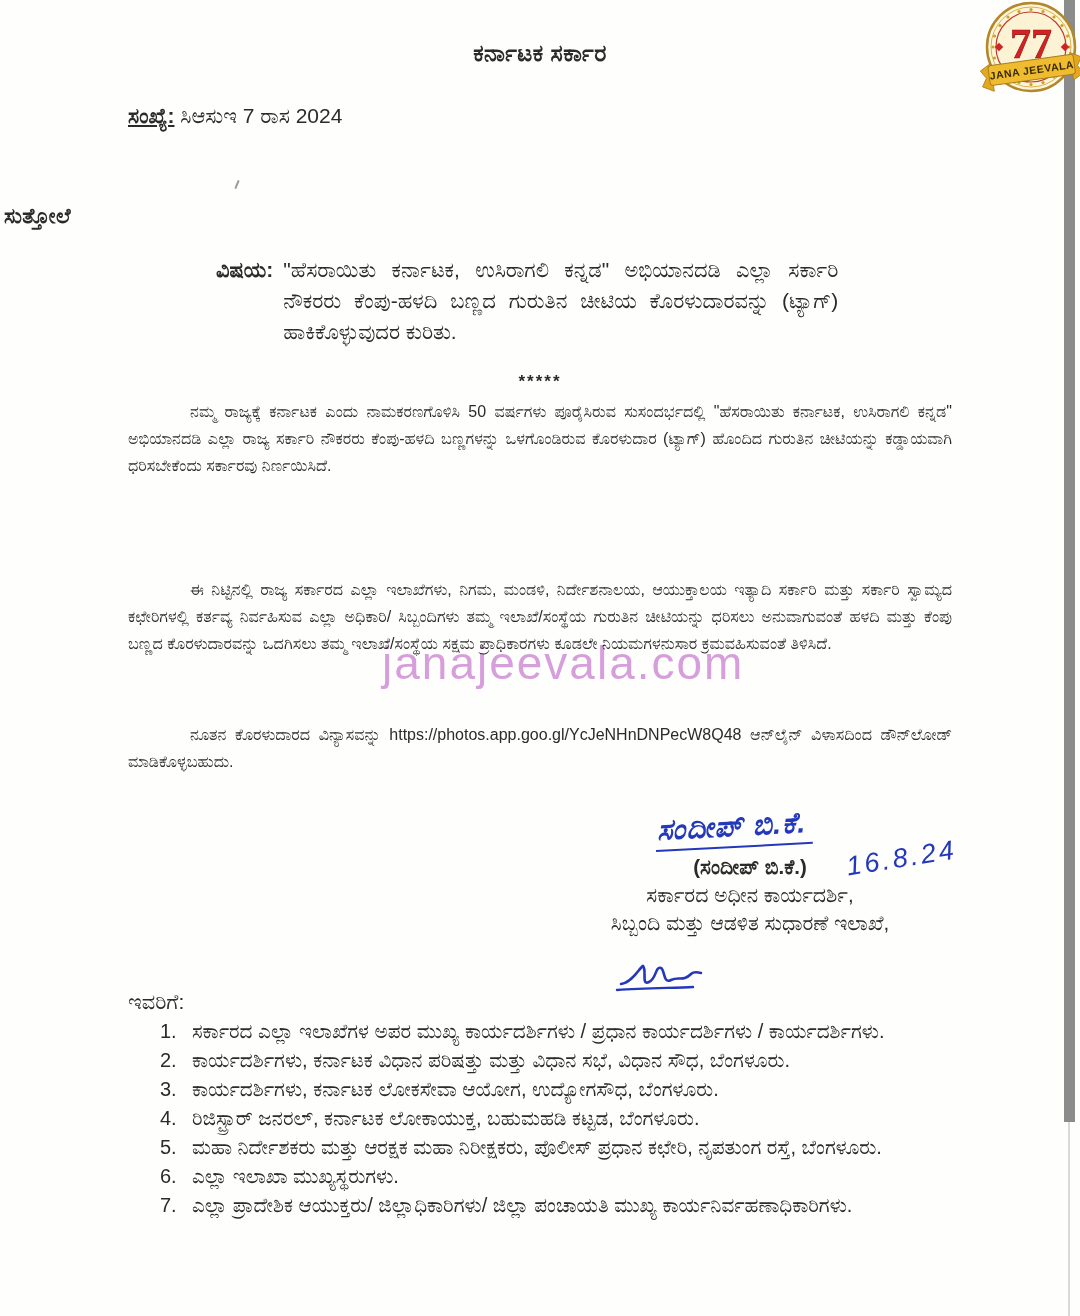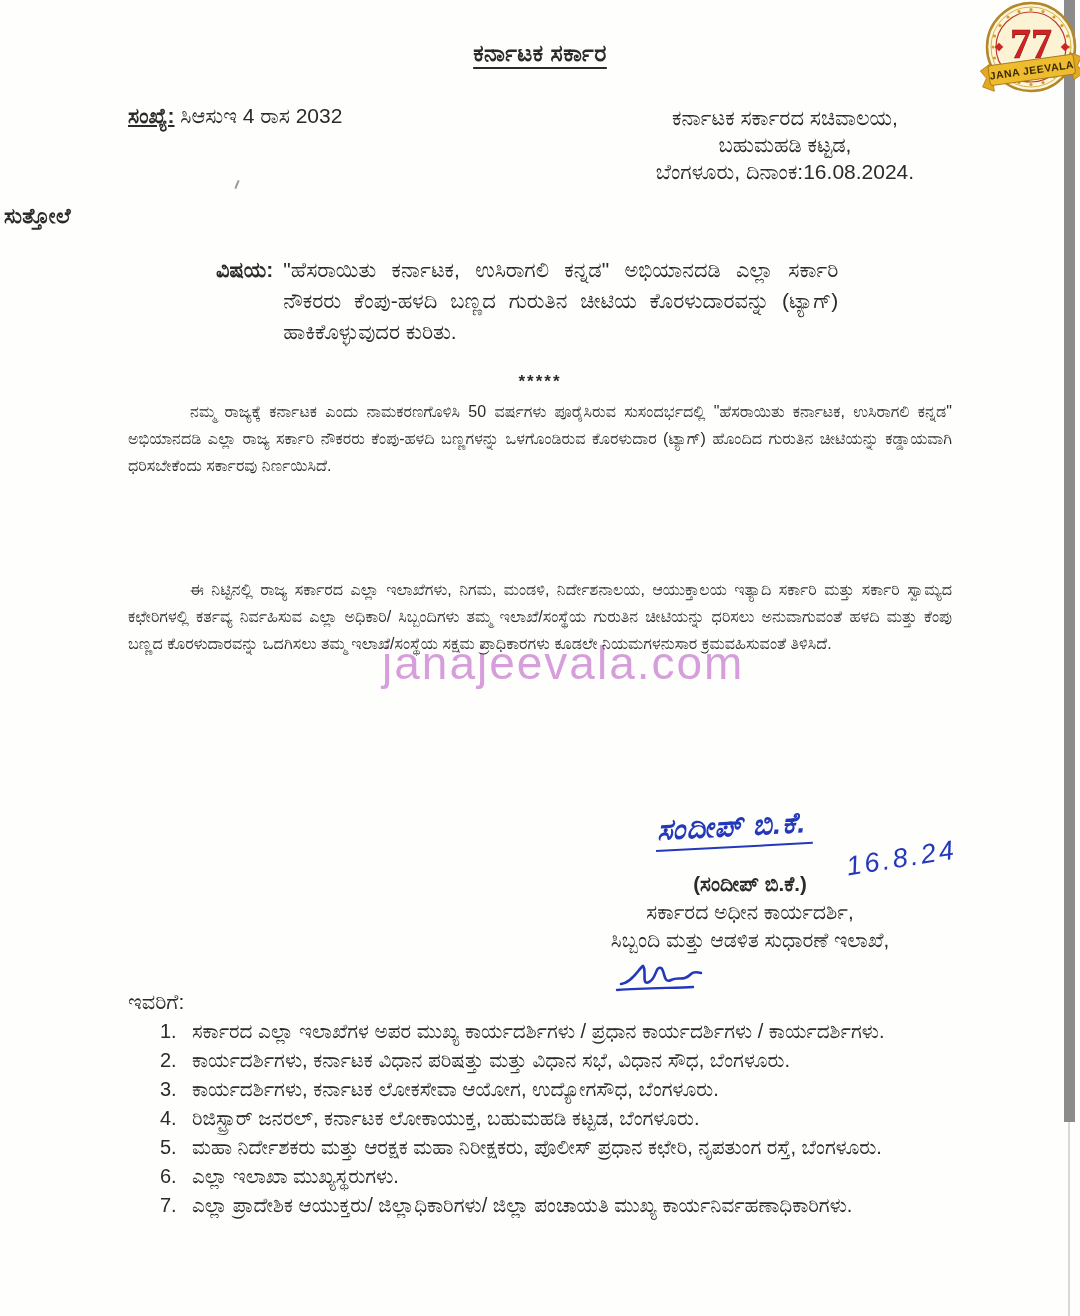--- a/index.html
+++ b/index.html
@@ -16,21 +16,21 @@
   
   .watermark{
     position:absolute;left:382px;top:636px;z-index:1;
     font-size:46px;color:#a21caf;opacity:.42;letter-spacing:2px;
   }
   .txt{z-index:2;position:absolute;}
   
   .org-title{
     top:40px;left:0;width:1080px;text-align:center;
     font-size:23px;font-weight:bold;letter-spacing:.5px;
-    text-decoration:underline;text-underline-offset:6px;
+    text-underline-offset:6px;
   }
   .ref-line{top:104px;left:128px;font-size:21px;}
   .ref-label{font-weight:bold;text-decoration:underline;}
   .office-address{top:104px;left:615px;width:340px;text-align:center;font-size:21px;line-height:27px;}
   .doc-type{top:204px;left:4px;width:1080px;text-align:left;font-size:21px;font-weight:bold;letter-spacing:.5px;}
   
   .subject{top:254px;left:216px;width:645px;display:flex;gap:10px;font-size:21px;line-height:31px;}
   .subject-label{font-weight:bold;white-space:nowrap;}
   .subject-text{text-align:justify;width:555px;}
   .stars{top:372px;left:0;width:1080px;text-align:center;font-size:17px;font-weight:bold;letter-spacing:2px;}
@@ -44,21 +44,21 @@
   .sig-handwritten{
     top:810px;left:655px;font-size:29px;font-weight:bold;font-style:italic;
     transform:rotate(-3deg);letter-spacing:1px;z-index:3;
     border-bottom:2px solid #2438bb;padding:0 6px 2px 2px;
   }
   .sig-date{
     top:843px;left:846px;font-size:27px;font-style:italic;letter-spacing:3px;
     transform:rotate(-9deg);z-index:3;
   }
   .sig-block{top:853px;left:530px;width:440px;text-align:center;font-size:20.5px;line-height:28px;}
-  .sig-name{font-weight:bold;margin-top:17px;}
+  .sig-name{font-weight:bold;}
   .sig-scribble{top:958px;left:613px;z-index:3;}
   
   .recipients-label{top:990px;left:128px;font-size:21px;font-weight:normal;}
   .recipients{top:1018px;left:160px;width:795px;font-size:20px;line-height:27px;}
   .r-item{display:flex;margin-bottom:2px;}
   .r-num{width:32px;flex:none;}
   .r-text{flex:1;text-align:justify;}
   
   .badge{position:absolute;left:980px;top:0;width:104px;height:104px;z-index:6;}
 </style>
@@ -107,40 +107,36 @@
       <path d="M103 64 L92 58 L92 86 L103 80 L98 72 Z" fill="#e3a81f" stroke="#a97d1d" stroke-width="0.8"></path>
       <rect x="9" y="60" width="86" height="20" rx="3" fill="#eebc2e" stroke="#a97d1d" stroke-width="1"></rect>
       <text x="52" y="74" text-anchor="middle" font-size="10.5" font-weight="bold" fill="#3a2a05" letter-spacing="0.5">JANA JEEVALA</text>
     </g>
   </svg>
 
   <div class="txt org-title">ಕರ್ನಾಟಕ ಸರ್ಕಾರ</div>
 
   <div class="txt ref-line">
     <span class="ref-label">ಸಂಖ್ಯೆ:</span>
-    <span>ಸಿಆಸುಇ 4 ರಾಸ 2032</span>
+    <span>ಸಿಆಸುಇ 7 ರಾಸ 2024</span>
   </div>
 
-  <div class="txt office-address">
-    <div>ಕರ್ನಾಟಕ ಸರ್ಕಾರದ ಸಚಿವಾಲಯ,</div>
-    <div>ಬಹುಮಹಡಿ ಕಟ್ಟಡ,</div>
-    <div>ಬೆಂಗಳೂರು, ದಿನಾಂಕ:16.08.2024.</div>
-  </div>
 
   <div class="txt doc-type">ಸುತ್ತೋಲೆ</div>
 
   <div class="txt subject">
     <span class="subject-label">ವಿಷಯ:</span>
     <span class="subject-text">"ಹೆಸರಾಯಿತು ಕರ್ನಾಟಕ, ಉಸಿರಾಗಲಿ ಕನ್ನಡ" ಅಭಿಯಾನದಡಿ ಎಲ್ಲಾ ಸರ್ಕಾರಿ ನೌಕರರು ಕೆಂಪು-ಹಳದಿ ಬಣ್ಣದ ಗುರುತಿನ ಚೀಟಿಯ ಕೊರಳುದಾರವನ್ನು (ಟ್ಯಾಗ್) ಹಾಕಿಕೊಳ್ಳುವುದರ ಕುರಿತು.</span>
   </div>
 
   <div class="txt stars">*****</div>
 
   <div class="txt para para-1">ನಮ್ಮ ರಾಜ್ಯಕ್ಕೆ ಕರ್ನಾಟಕ ಎಂದು ನಾಮಕರಣಗೊಳಿಸಿ 50 ವರ್ಷಗಳು ಪೂರೈಸಿರುವ ಸುಸಂದರ್ಭದಲ್ಲಿ "ಹೆಸರಾಯಿತು ಕರ್ನಾಟಕ, ಉಸಿರಾಗಲಿ ಕನ್ನಡ" ಅಭಿಯಾನದಡಿ ಎಲ್ಲಾ ರಾಜ್ಯ ಸರ್ಕಾರಿ ನೌಕರರು ಕೆಂಪು-ಹಳದಿ ಬಣ್ಣಗಳನ್ನು ಒಳಗೊಂಡಿರುವ ಕೊರಳುದಾರ (ಟ್ಯಾಗ್) ಹೊಂದಿದ ಗುರುತಿನ ಚೀಟಿಯನ್ನು ಕಡ್ಡಾಯವಾಗಿ ಧರಿಸಬೇಕೆಂದು ಸರ್ಕಾರವು ನಿರ್ಣಯಿಸಿದೆ.</div>
   <div class="txt para para-2">ಈ ನಿಟ್ಟಿನಲ್ಲಿ ರಾಜ್ಯ ಸರ್ಕಾರದ ಎಲ್ಲಾ ಇಲಾಖೆಗಳು, ನಿಗಮ, ಮಂಡಳಿ, ನಿರ್ದೇಶನಾಲಯ, ಆಯುಕ್ತಾಲಯ ಇತ್ಯಾದಿ ಸರ್ಕಾರಿ ಮತ್ತು ಸರ್ಕಾರಿ ಸ್ವಾಮ್ಯದ ಕಛೇರಿಗಳಲ್ಲಿ ಕರ್ತವ್ಯ ನಿರ್ವಹಿಸುವ ಎಲ್ಲಾ ಅಧಿಕಾರಿ/ ಸಿಬ್ಬಂದಿಗಳು ತಮ್ಮ ಇಲಾಖೆ/ಸಂಸ್ಥೆಯ ಗುರುತಿನ ಚೀಟಿಯನ್ನು ಧರಿಸಲು ಅನುವಾಗುವಂತೆ ಹಳದಿ ಮತ್ತು ಕೆಂಪು ಬಣ್ಣದ ಕೊರಳುದಾರವನ್ನು ಒದಗಿಸಲು ತಮ್ಮ ಇಲಾಖೆ/ಸಂಸ್ಥೆಯ ಸಕ್ಷಮ ಪ್ರಾಧಿಕಾರಗಳು ಕೂಡಲೇ ನಿಯಮಗಳನುಸಾರ ಕ್ರಮವಹಿಸುವಂತೆ ತಿಳಿಸಿದೆ.</div>
+  <div class="txt para para-3">ನೂತನ ಕೊರಳುದಾರದ ವಿನ್ಯಾಸವನ್ನು https://photos.app.goo.gl/YcJeNHnDNPecW8Q48 ಆನ್‌ಲೈನ್ ವಿಳಾಸದಿಂದ ಡೌನ್‌ಲೋಡ್ ಮಾಡಿಕೊಳ್ಳಬಹುದು.</div>
 
   <div class="txt hand sig-handwritten">ಸಂದೀಪ್ ಬಿ.ಕೆ.</div>
   <div class="txt hand sig-date">16.8.24</div>
 
   <div class="txt sig-block">
     <div class="sig-name">(ಸಂದೀಪ್ ಬಿ.ಕೆ.)</div>
     <div>ಸರ್ಕಾರದ ಅಧೀನ ಕಾರ್ಯದರ್ಶಿ,</div>
     <div>ಸಿಬ್ಬಂದಿ ಮತ್ತು ಆಡಳಿತ ಸುಧಾರಣೆ ಇಲಾಖೆ,</div>
   </div>
 

